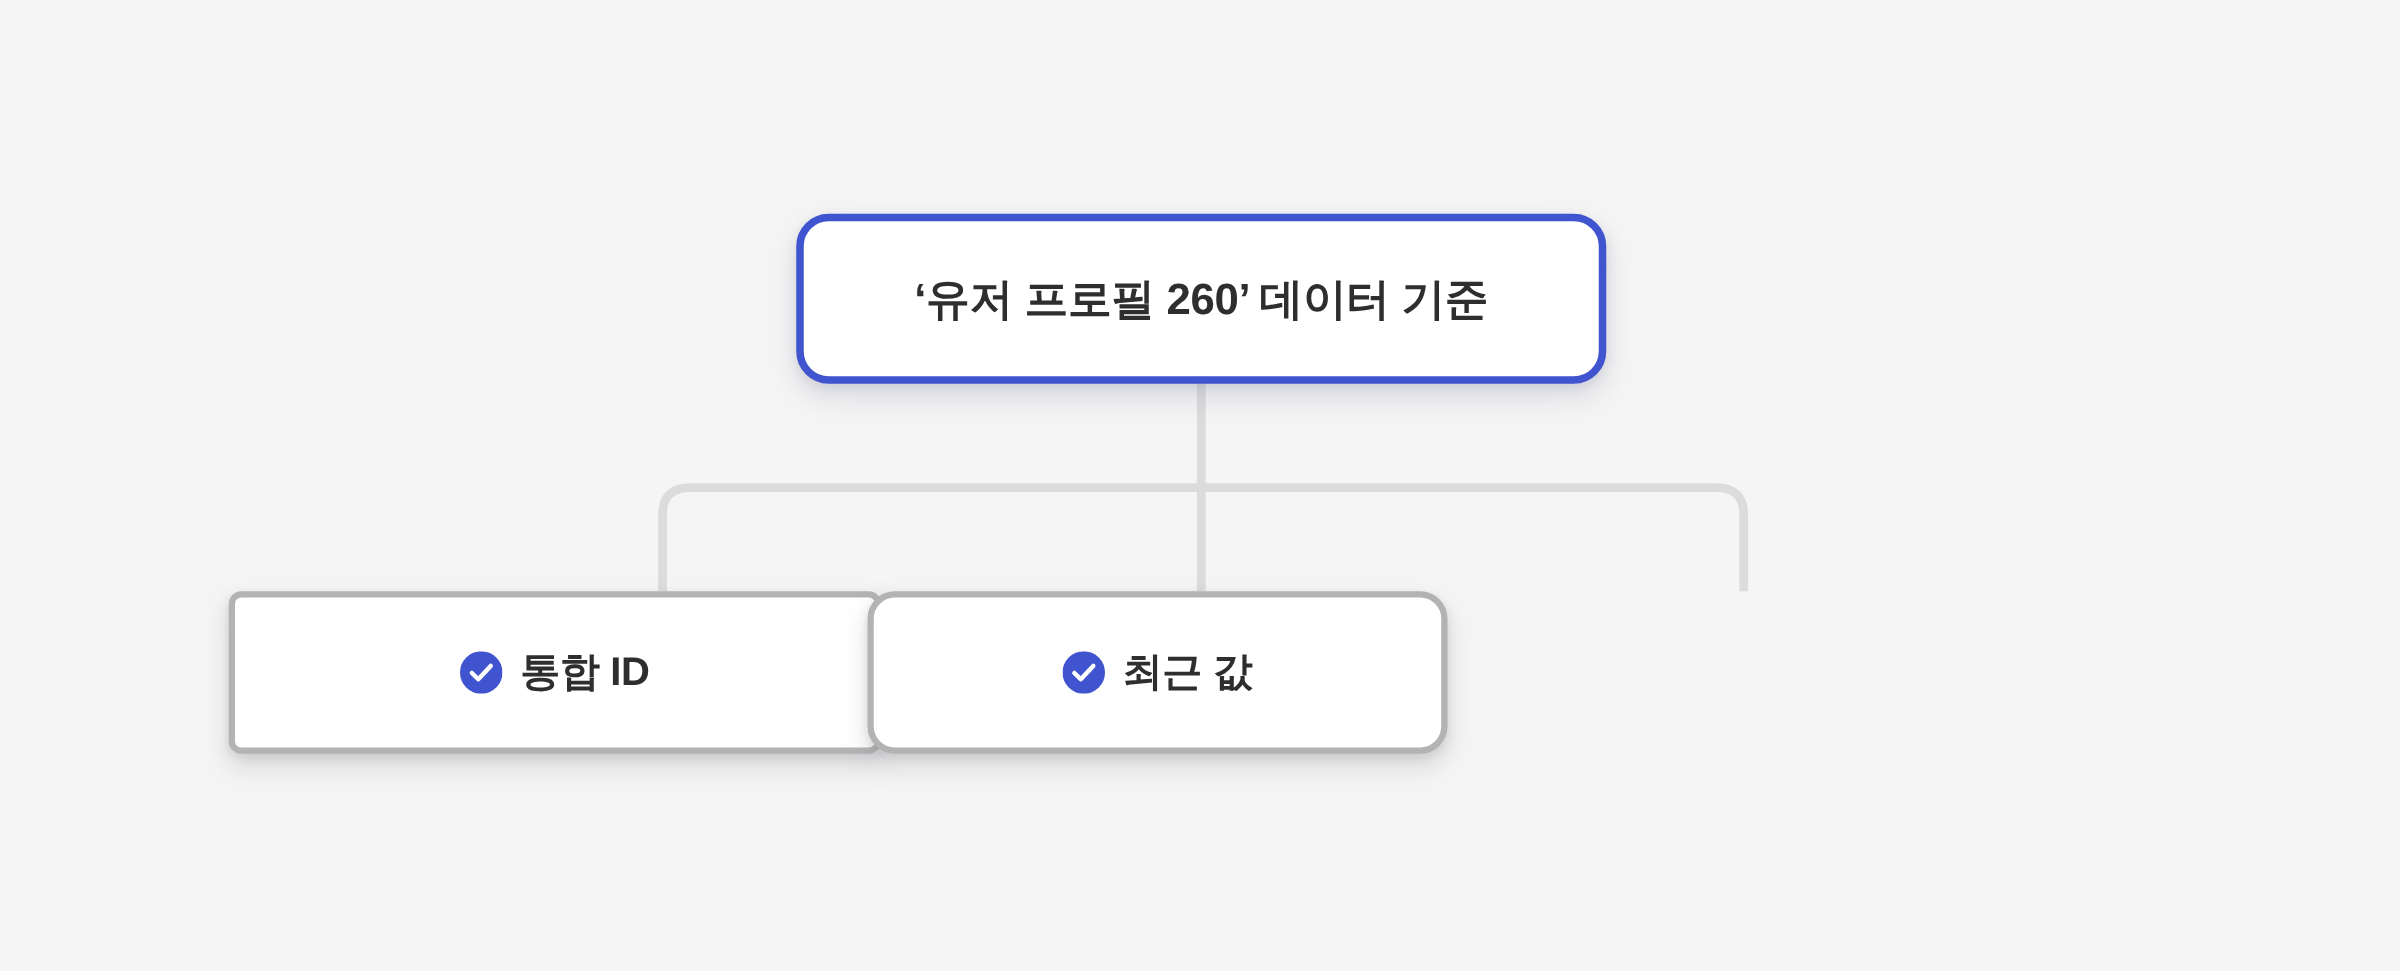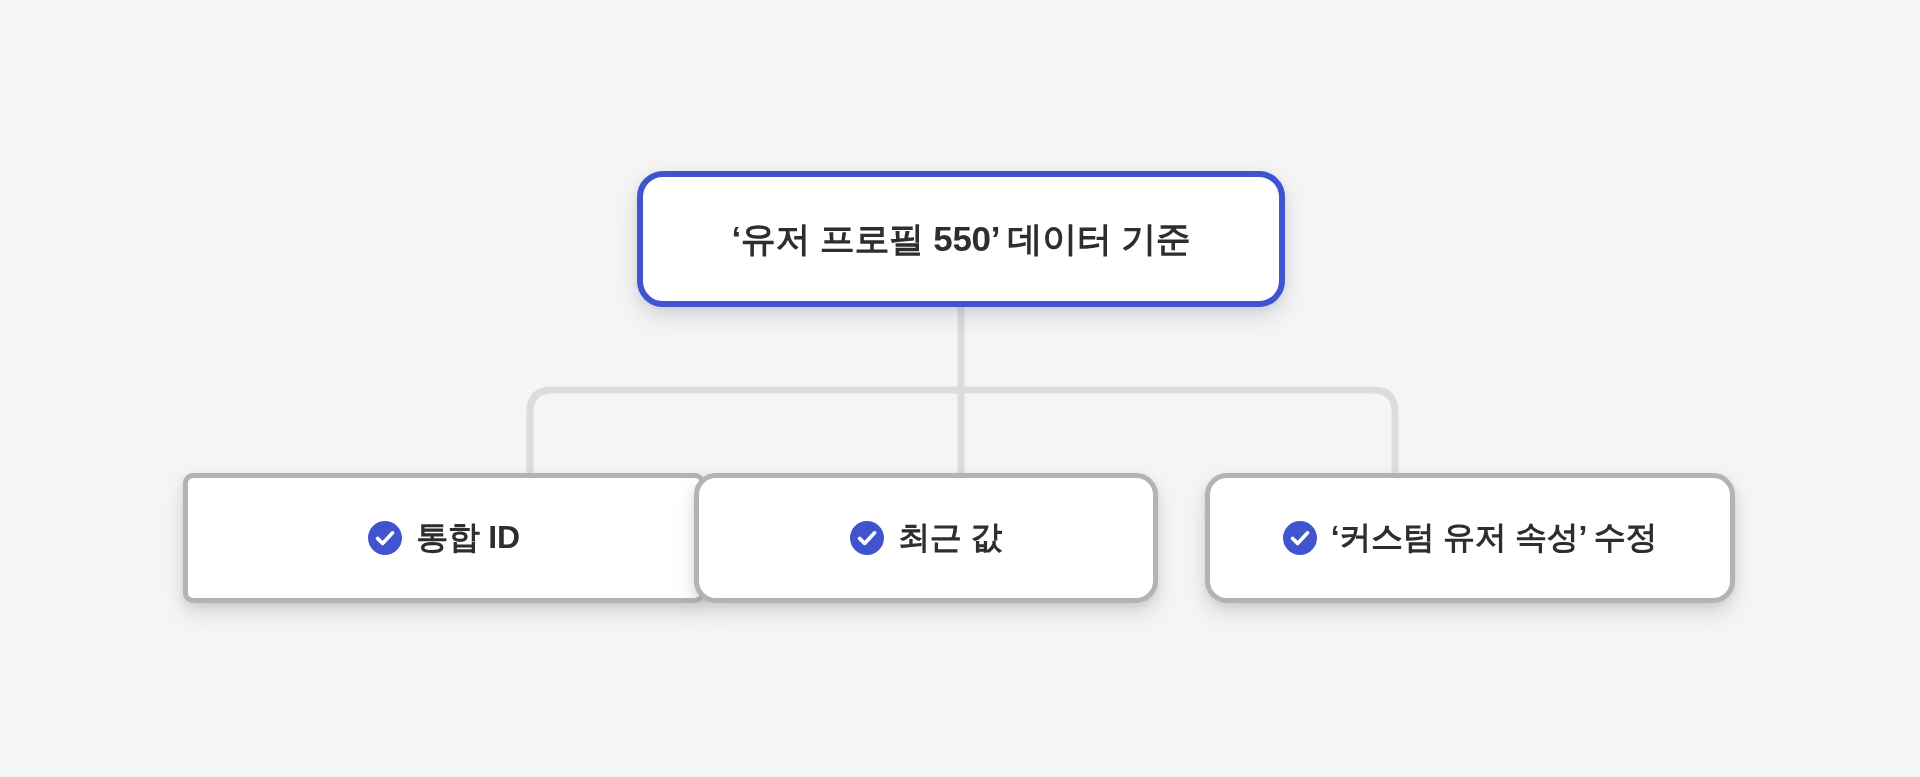--- a/index.html
+++ b/index.html
@@ -110,21 +110,21 @@
     <path d="M 961 307 L 961 390" fill="none" stroke="#dcdcdc" stroke-width="7" stroke-linecap="butt"></path>
 
     <path d="M 961 390 L 552 390 Q 530 390 530 412 L 530 473" fill="none" stroke="#dcdcdc" stroke-width="7" stroke-linecap="butt" stroke-linejoin="round"></path>
     <path d="M 961 390 L 1373 390 Q 1395 390 1395 412 L 1395 473" fill="none" stroke="#dcdcdc" stroke-width="7" stroke-linecap="butt" stroke-linejoin="round"></path>
 
     <path d="M 961 390 L 961 473" fill="none" stroke="#dcdcdc" stroke-width="7" stroke-linecap="butt"></path>
   </svg>
 
   <div class="node node-root">
     <div class="node-inner">
-      <span class="node-label">‘유저 프로필 550’ 데이터 기준</span>
+      <span class="node-label">‘유저 프로필 260’ 데이터 기준</span>
     </div>
   </div>
 
   <div class="node node-child node-child-0">
     <div class="node-inner">
       <svg class="check-icon" viewBox="0 0 34 34" xmlns="http://www.w3.org/2000/svg">
         <circle cx="17" cy="17" r="17" fill="#4054cf"></circle>
         <path d="M 9.5 17.4 L 14.6 22.4 L 24.6 11.8" fill="none" stroke="#ffffff" stroke-width="3.6" stroke-linecap="round" stroke-linejoin="round"></path>
       </svg>
       <span class="node-label">통합 ID</span>
@@ -134,23 +134,14 @@
   <div class="node node-child node-child-1">
     <div class="node-inner">
       <svg class="check-icon" viewBox="0 0 34 34" xmlns="http://www.w3.org/2000/svg">
         <circle cx="17" cy="17" r="17" fill="#4054cf"></circle>
         <path d="M 9.5 17.4 L 14.6 22.4 L 24.6 11.8" fill="none" stroke="#ffffff" stroke-width="3.6" stroke-linecap="round" stroke-linejoin="round"></path>
       </svg>
       <span class="node-label">최근 값</span>
     </div>
   </div>
 
-  <div class="node node-child node-child-2">
-    <div class="node-inner">
-      <svg class="check-icon" viewBox="0 0 34 34" xmlns="http://www.w3.org/2000/svg">
-        <circle cx="17" cy="17" r="17" fill="#4054cf"></circle>
-        <path d="M 9.5 17.4 L 14.6 22.4 L 24.6 11.8" fill="none" stroke="#ffffff" stroke-width="3.6" stroke-linecap="round" stroke-linejoin="round"></path>
-      </svg>
-      <span class="node-label">‘커스텀 유저 속성’ 수정</span>
-    </div>
-  </div>
 
 </div>
 
 </body></html>

